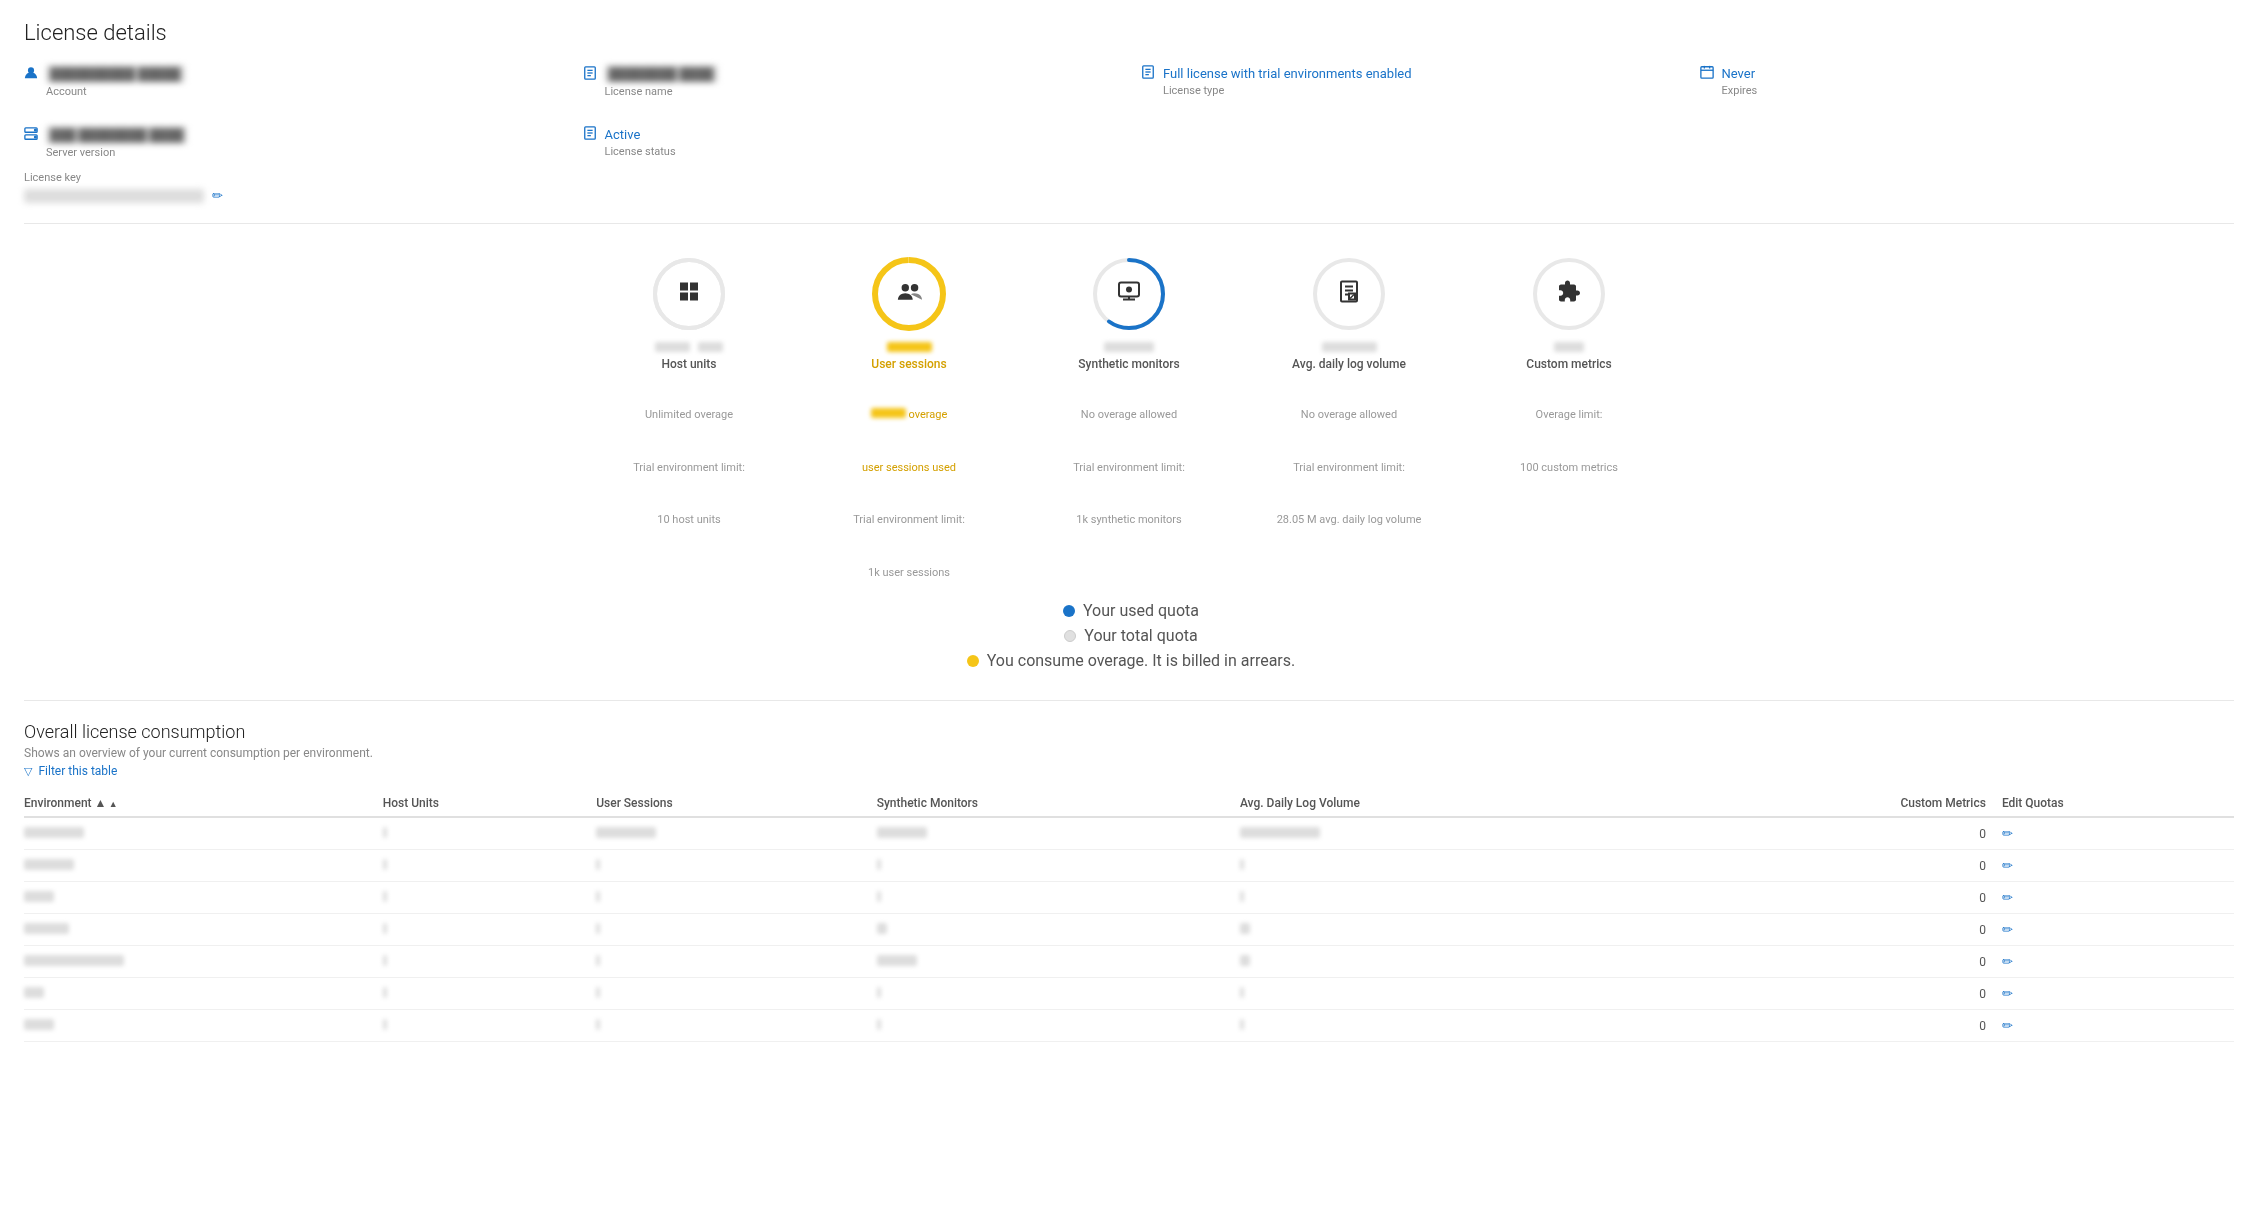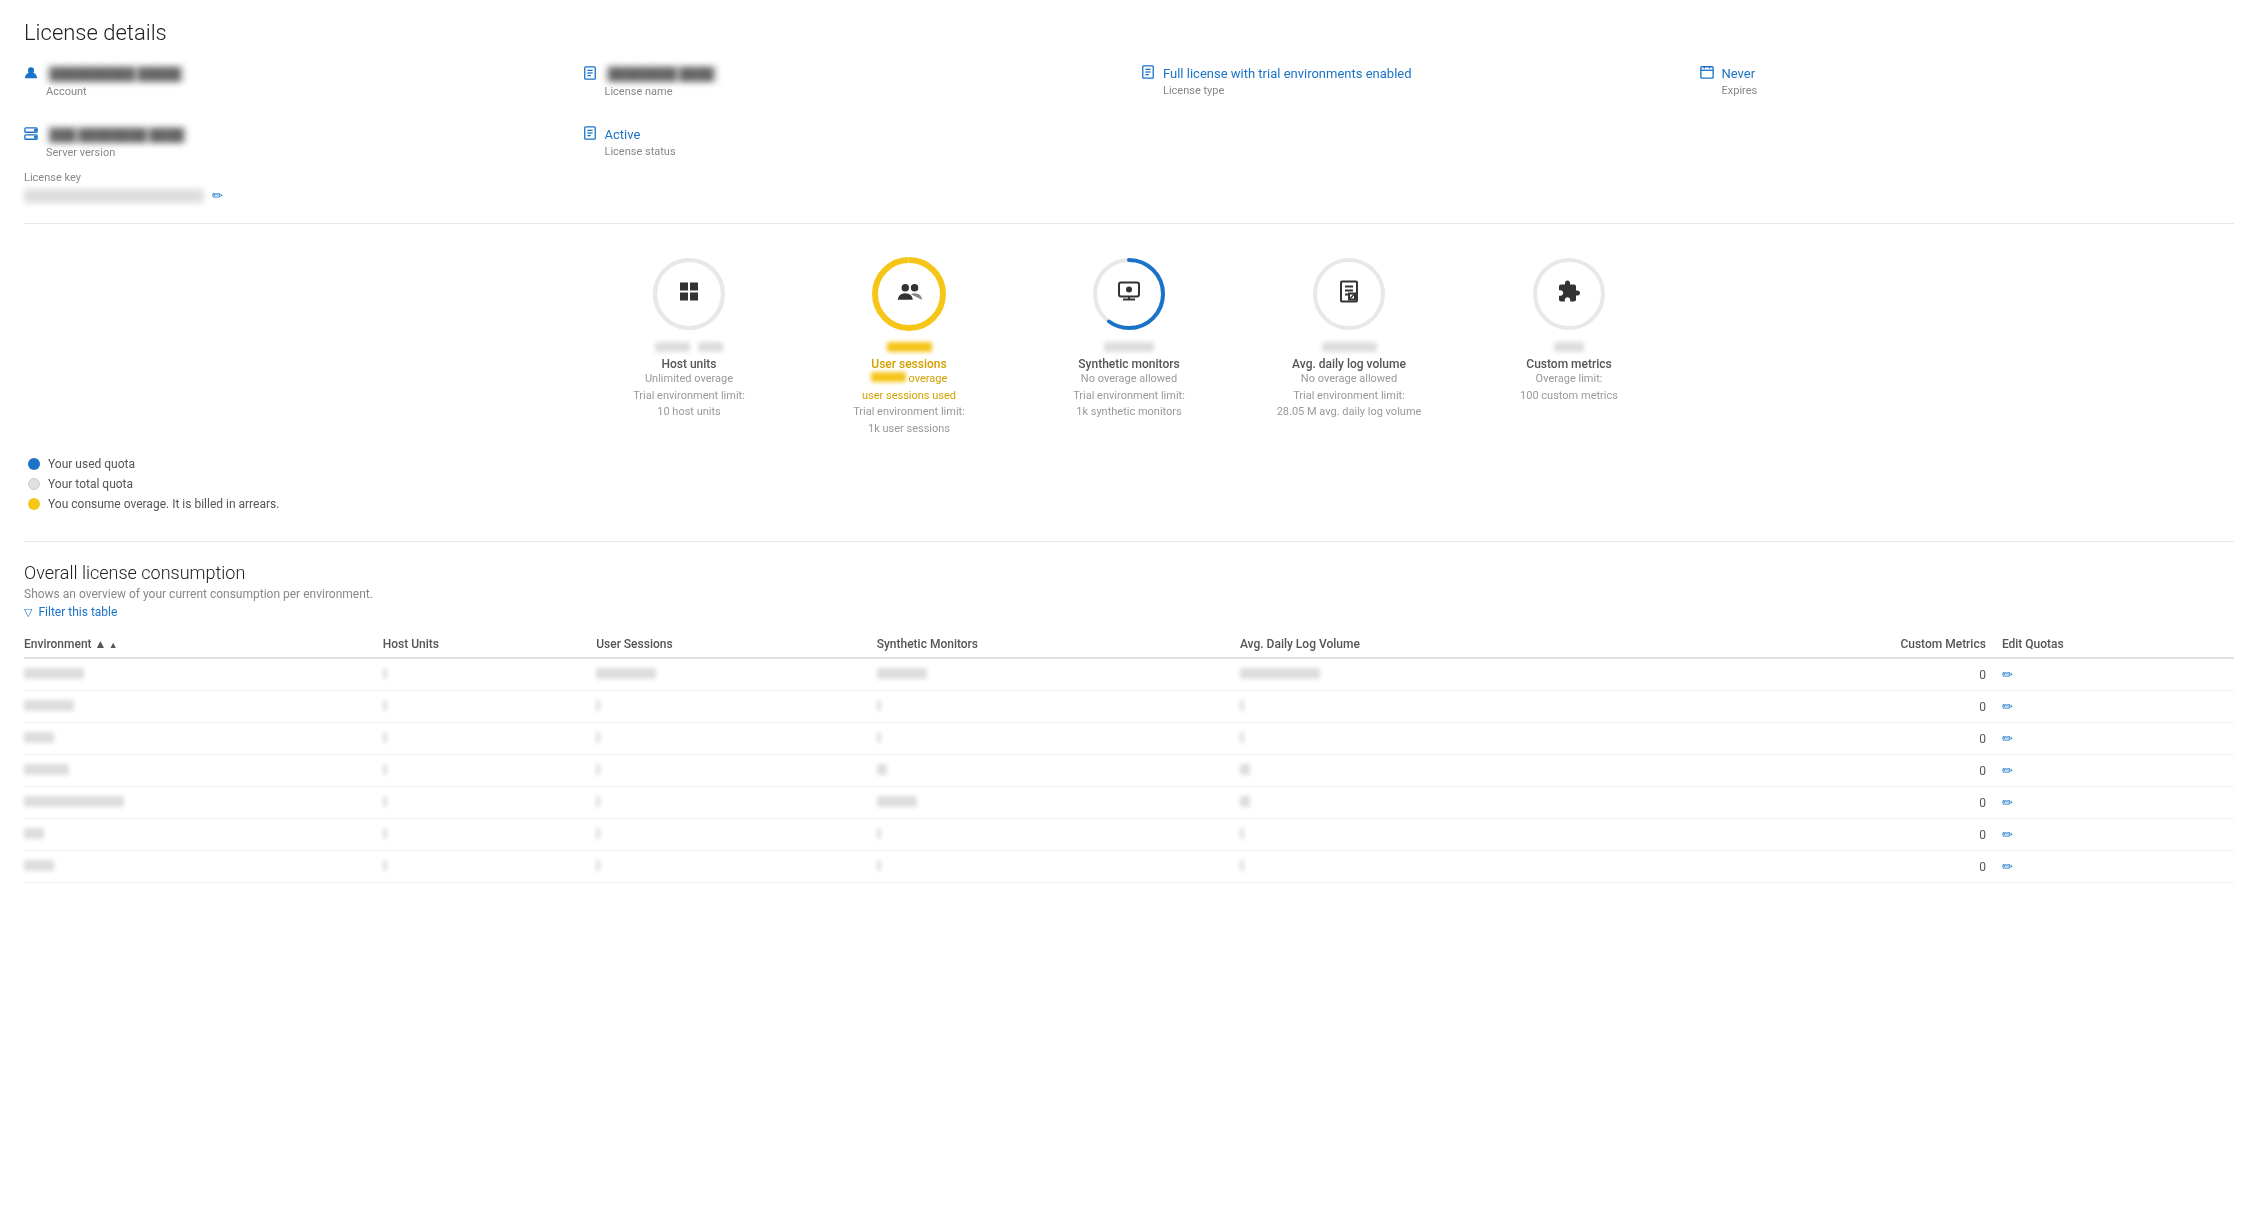--- a/index.html
+++ b/index.html
@@ -130,20 +130,21 @@
       font-size: 12px;
       color: #555;
       text-align: center;
       font-weight: 500;
     }
     .quota-sub {
       font-size: 11px;
       color: #999;
       text-align: center;
       line-height: 1.5;
+      margin-top: 36px;
     }
     .quota-sub-yellow {
       color: #d4a000;
       font-size: 11px;
       text-align: center;
     }
     .quota-values-blur {
       background: #ddd;
       border-radius: 2px;
       height: 10px;
@@ -156,22 +157,23 @@
       display: flex;
       flex-direction: column;
       gap: 6px;
       margin: 16px 0 30px 0;
       padding-left: 4px;
     }
     .legend-item {
       display: flex;
       align-items: center;
       gap: 8px;
-      font-size: 12px;
+      font-size: 16px;
       color: #555;
+      justify-content: center;
     }
     .legend-dot {
       width: 12px;
       height: 12px;
       border-radius: 50%;
       flex-shrink: 0;
     }
     .legend-dot-blue { background: #1a73c8; }
     .legend-dot-gray { background: #e0e0e0; border: 1px solid #ccc; }
     .legend-dot-yellow { background: #f5c518; }

